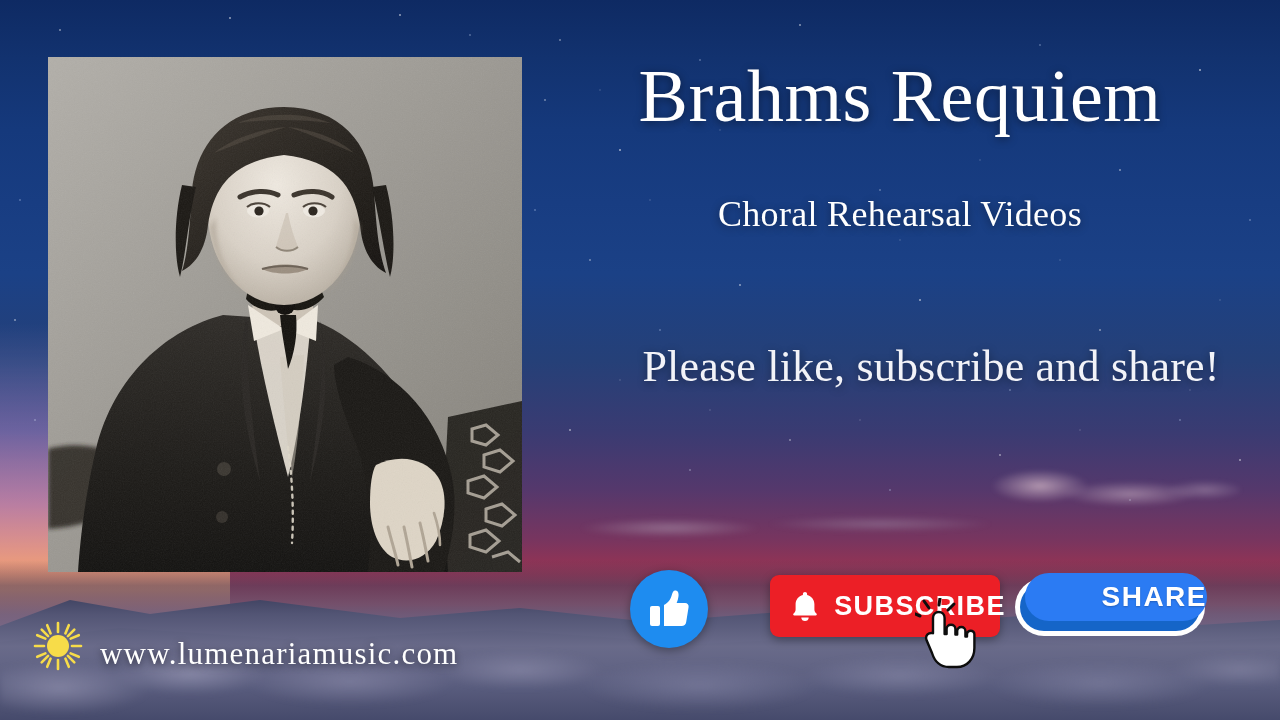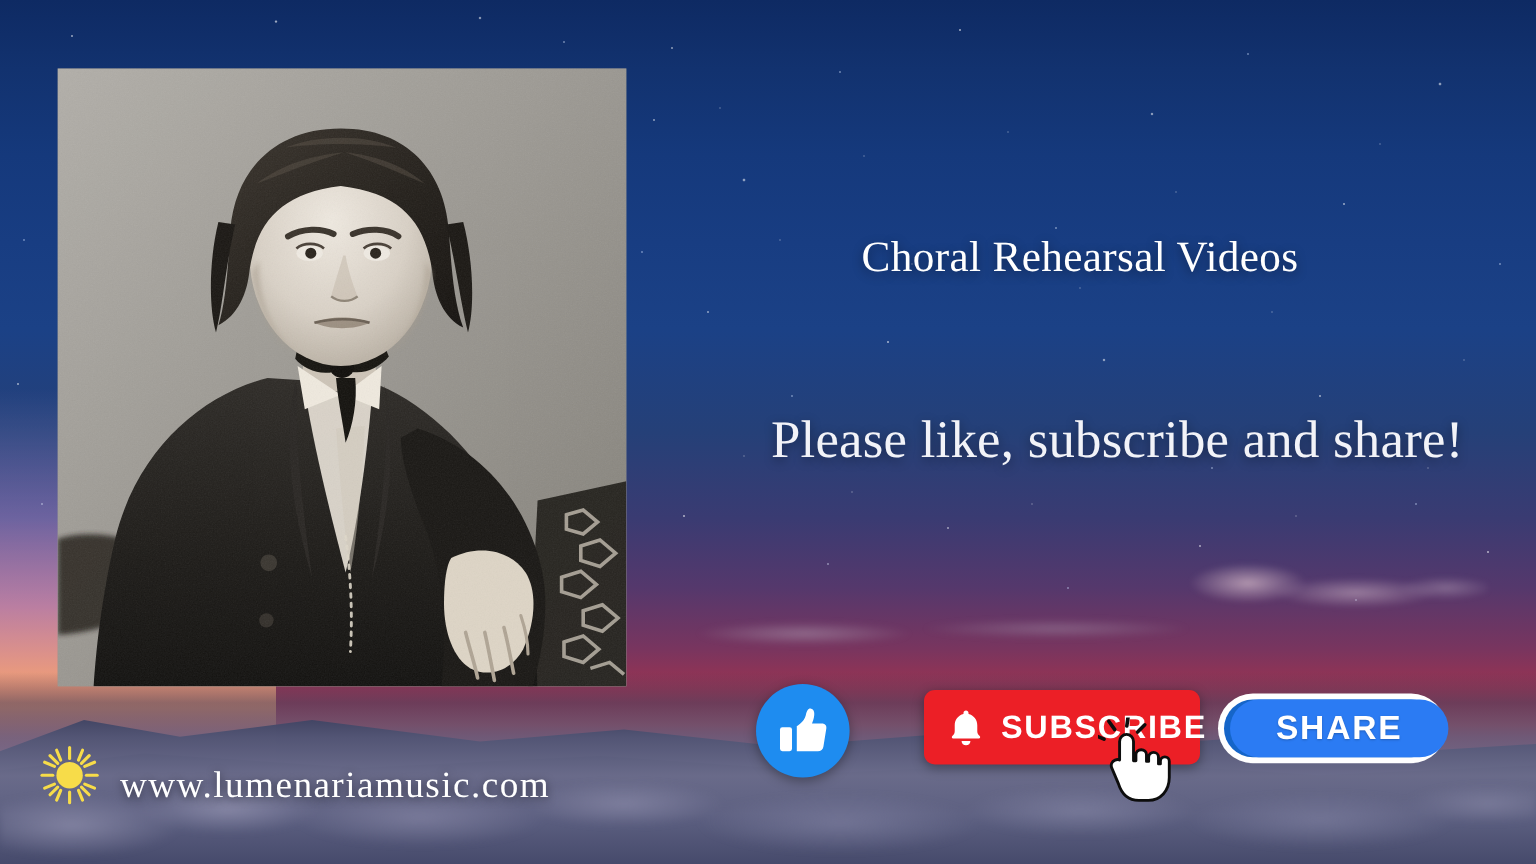--- a/index.html
+++ b/index.html
@@ -285,25 +285,25 @@
     background:#ffffff;
     border-radius:30px;
   }
   .share-under{
     position:absolute; left:5px; top:13px;
     width:180px; height:48px;
     background:#1565c8;
     border-radius:26px;
   }
   .share-top{
-    position:absolute; left:10px; top:13px;
+    position:absolute; left:10px; top:3px;
     width:182px; height:48px;
     background:#2b7bf3;
     border-radius:25px;
-    display:flex; align-items:center; justify-content:center;
+    display:flex; align-items:center; justify-content:flex-end;
   }
   .share-label{
     color:#ffffff;
     font-family:"Liberation Sans", sans-serif;
     font-weight:bold;
     font-size:28px;
     letter-spacing:1.5px;
     line-height:1;
     text-shadow:0 1px 2px rgba(0,0,0,.22);
   }
@@ -467,20 +467,21 @@
         <path d="M386,456 C390,468 392,478 392,488" stroke="#b0a595" stroke-width="2.6" fill="none" stroke-linecap="round"></path>
       </g>
 
       <rect width="474" height="515" filter="url(#grain)" opacity="0.55"></rect>
 
       <rect width="474" height="515" fill="none"></rect>
       <rect width="474" height="515" fill="url(#bgGrad)" opacity="0"></rect>
     </svg>
   </div>
 
+  <div class="title">Brahms Requiem</div>
   <div class="subtitle">Choral Rehearsal Videos</div>
   <div class="calltoaction">Please like, subscribe and share!</div>
 
   <div class="site">
     <svg class="sun-icon" viewBox="0 0 52 52">
       <circle cx="26" cy="26" r="11" fill="#f7dc49"></circle>
       <g stroke="#f7dc49" stroke-width="2.6" stroke-linecap="round">
         <line x1="26" y1="3" x2="26" y2="12"></line>
         <line x1="26" y1="40" x2="26" y2="49"></line>
         <line x1="3" y1="26" x2="12" y2="26"></line>

